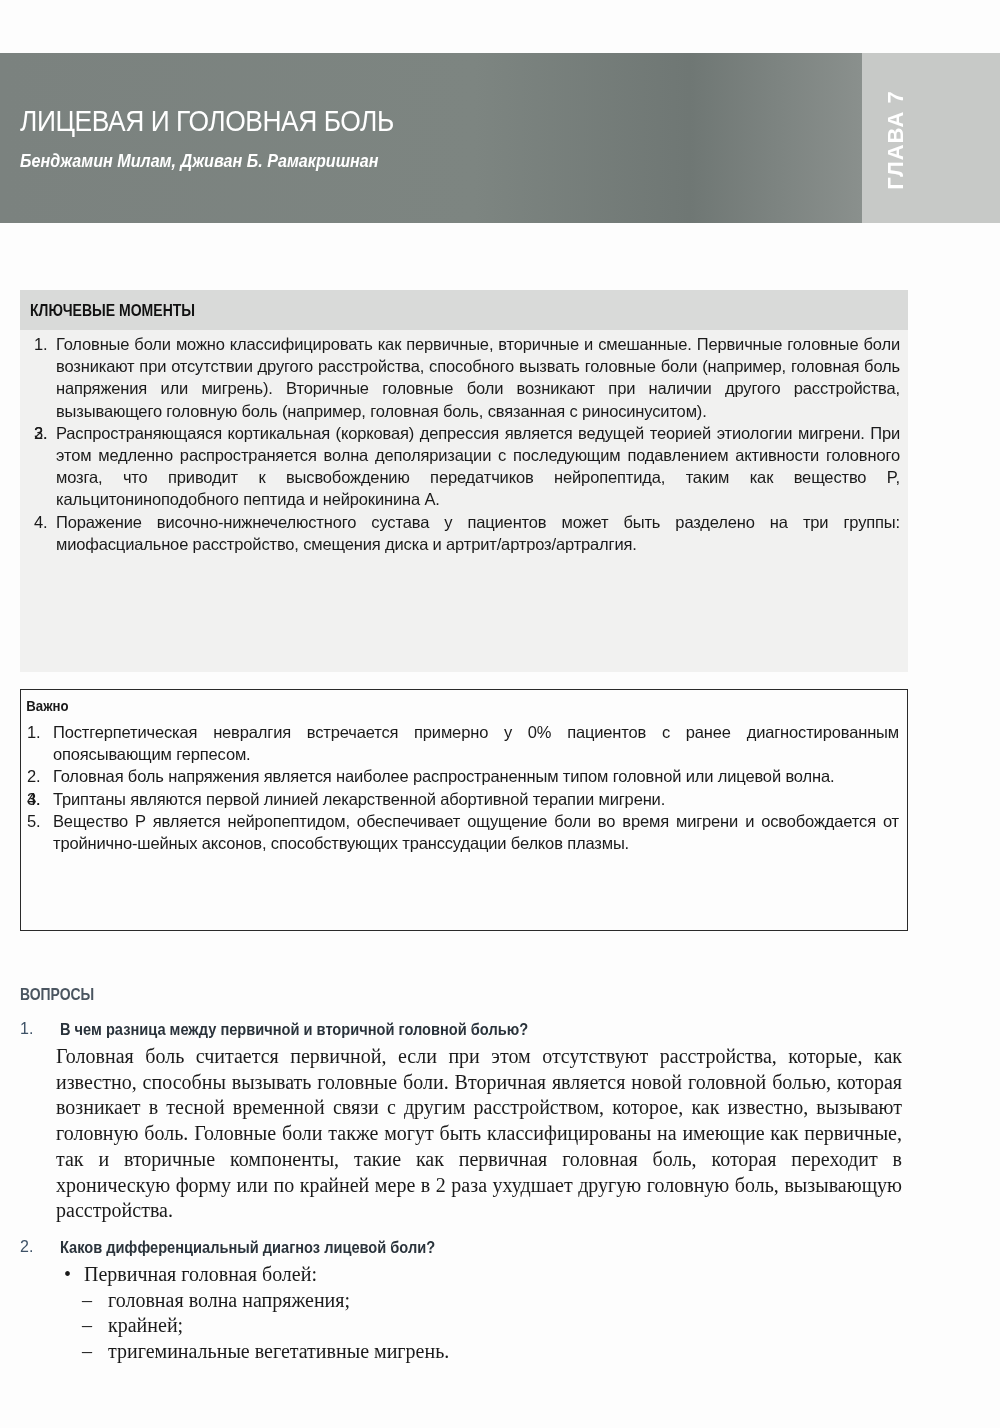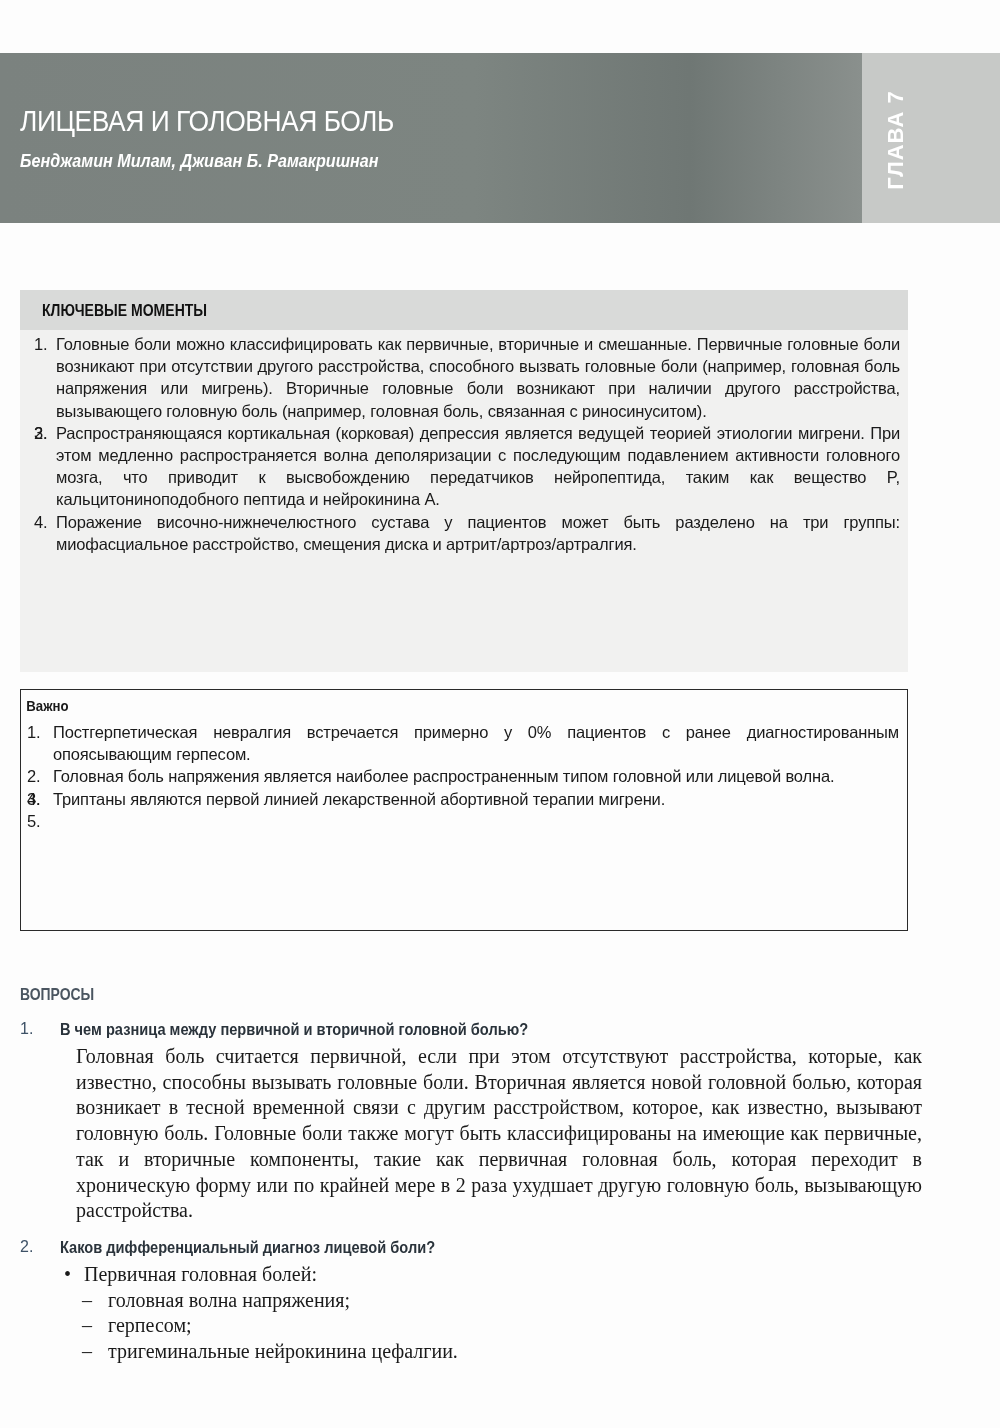--- a/index.html
+++ b/index.html
@@ -35,21 +35,21 @@
     position: absolute; left: 20px; top: 150px;
     color: #ffffff; font-size: 19px; font-style: italic; font-weight: bold;
     transform: scaleX(0.85); transform-origin: left center; white-space: nowrap;
   }
   .keypoints {
     position: absolute; left: 20px; top: 290px; width: 888px; height: 382px;
     background: #f1f1f0;
   }
   .keypoints-header {
     height: 40px; background: #d9dad9; display: flex; align-items: center;
-    padding-left: 22px;
+    padding-left: 10px;
   }
   .keypoints-header span {
     font-weight: bold; font-size: 16.5px; color: #111;
     transform: scaleX(0.85); transform-origin: left center; white-space: nowrap; display: inline-block;
   }
   ol.cond {
     list-style: none; margin: 0; padding: 0;
   }
   ol.cond li {
     position: relative; padding-left: 32px; font-size: 16.5px; line-height: 22.2px;
@@ -76,21 +76,21 @@
     position: absolute; left: 20px; width: 886px;
   }
   .q-num {
     position: absolute; left: 0; top: 0; font-size: 16px; color: #3d5166;
   }
   .q-title {
     position: absolute; left: 40px; top: 0; font-weight: bold; font-size: 17px; color: #2a333b;
     transform: scaleX(0.86); transform-origin: left center; white-space: nowrap;
   }
   .q-answer {
-    position: absolute; left: 56px; top: 24px; width: 846px;
+    position: absolute; left: 36px; top: 24px; width: 846px;
     font-family: "Liberation Serif", serif; font-size: 20px; line-height: 25.7px;
     text-align: justify; color: #1a1a1a;
   }
   .bullet-list { position: absolute; left: 40px; top: 24px; font-family: "Liberation Serif", serif; font-size: 20px; line-height: 25.5px; }
   .bullet-item { position: relative; padding-left: 24px; }
   .bullet-item .dot { position: absolute; left: 4px; top: 0; }
   .sub-item { position: relative; padding-left: 48px; }
   .sub-item .dash { position: absolute; left: 22px; top: 0; }
 </style>
 </head>
@@ -116,21 +116,21 @@
   </ol>
 </div>
 
 <div class="important">
   <div class="important-title">Важно</div>
   <ol class="cond">
     <li><span class="num">1.</span><span>Постгерпетическая невралгия встречается примерно у 0% пациентов с ранее диагностированным опоясывающим герпесом.</span></li>
     <li><span class="num">2.</span><span>Головная боль напряжения является наиболее распространенным типом головной или лицевой волна.</span></li>
     <li><span class="num">3.</span></li>
     <li><span class="num">4.</span><span>Триптаны являются первой линией лекарственной абортивной терапии мигрени.</span></li>
-    <li><span class="num">5.</span></li>
+    <li><span class="num">5.</span><span>Вещество P является нейропептидом, обеспечивает ощущение боли во время мигрени и освобождается от тройнично-шейных аксонов, способствующих транссудации белков плазмы.</span></li>
   </ol>
 </div>
 
 <div class="questions-heading">ВОПРОСЫ</div>
 
 <div class="question" style="top:1020px; height:200px;">
   <span class="q-num">1.</span>
   <span class="q-title">В чем разница между первичной и вторичной головной болью?</span>
   <div class="q-answer">Головная боль считается первичной, если при этом отсутствуют расстройства, которые, как известно, способны вызывать головные боли. Вторичная является новой головной болью, которая возникает в тесной временной связи с другим расстройством, которое, как известно, вызывают головную боль. Головные боли также могут быть классифицированы на имеющие как первичные, так и вторичные компоненты, такие как первичная головная боль, которая переходит в хроническую форму или по крайней мере в 2 раза ухудшает другую головную боль, вызывающую расстройства.</div>
 </div>
@@ -142,20 +142,20 @@
     <div class="bullet-item">
       <span class="dot">•</span>
       <span>Первичная головная болей:</span>
     </div>
     <div class="sub-item">
       <span class="dash">–</span>
       <span>головная волна напряжения;</span>
     </div>
     <div class="sub-item">
       <span class="dash">–</span>
-      <span>герпесом;</span>
+      <span>крайней;</span>
     </div>
     <div class="sub-item">
       <span class="dash">–</span>
-      <span>тригеминальные нейрокинина цефалгии.</span>
+      <span>тригеминальные вегетативные мигрень.</span>
     </div>
   </div>
 </div>
 
 </body></html>

